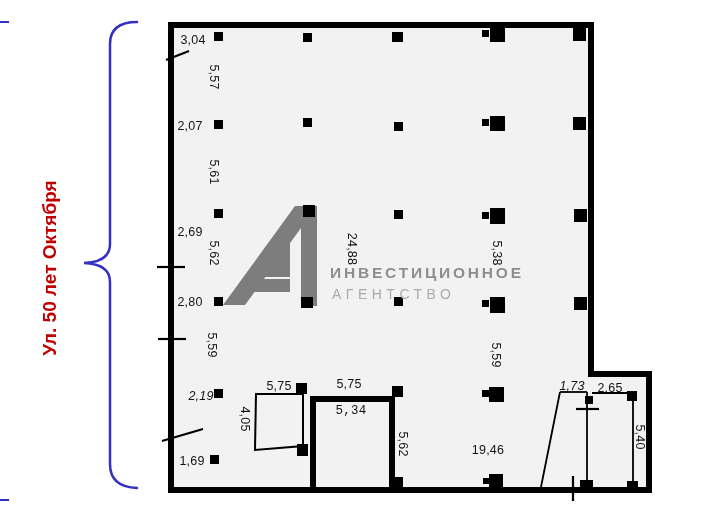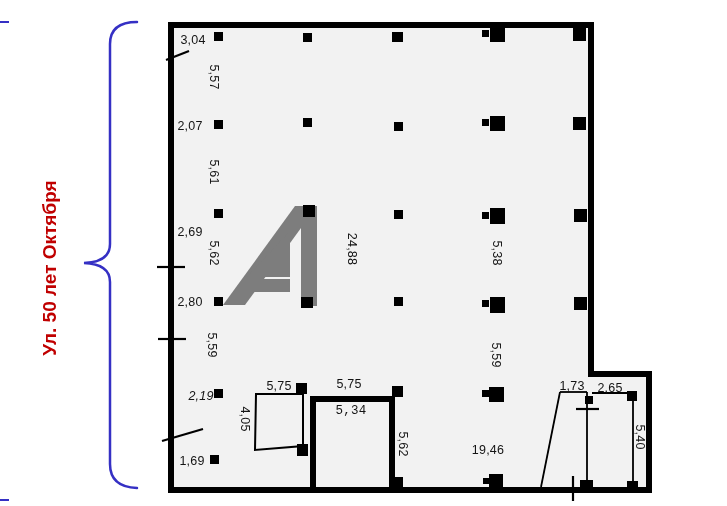--- a/index.html
+++ b/index.html
@@ -113,20 +113,22 @@
 
       <rect x="585" y="396" width="8" height="8"></rect>
       <rect x="580" y="480" width="13" height="11"></rect>
       <rect x="627" y="391" width="10" height="10"></rect>
       <rect x="627" y="481" width="11" height="11"></rect>
     </g>
   </svg>
 
   <div id="street-label">Ул. 50 лет Октября</div>
 
+  <div id="wm-line1">ИНВЕСТИЦИОННОЕ</div>
+  <div id="wm-line2">АГЕНТСТВО</div>
 
   <div id="dim-labels">
       <div class="dim" style="left: 193px; top: 40px;">3,04</div>
       <div class="dim rot" style="left: 214px; top: 77px;">5,57</div>
       <div class="dim" style="left: 190px; top: 126px;">2,07</div>
       <div class="dim rot" style="left: 214px; top: 172px;">5,61</div>
       <div class="dim" style="left: 190px; top: 232px;">2,69</div>
       <div class="dim rot" style="left: 214px; top: 253px;">5,62</div>
       <div class="dim" style="left: 190px; top: 302px;">2,80</div>
       <div class="dim rot" style="left: 212px; top: 345px;">5,59</div>
@@ -134,18 +136,18 @@
       <div class="dim rot" style="left: 245px; top: 419px;">4,05</div>
       <div class="dim" style="left: 192px; top: 461px;">1,69</div>
       <div class="dim rot" style="left: 352px; top: 249px;">24,88</div>
       <div class="dim rot" style="left: 497px; top: 253px;">5,38</div>
       <div class="dim rot" style="left: 496px; top: 355px;">5,59</div>
       <div class="dim" style="left: 279px; top: 386px;">5,75</div>
       <div class="dim" style="left: 349px; top: 384px;">5,75</div>
       <div class="dim" style="left: 351px; top: 411px; font-family: Liberation Mono, monospace;">5,34</div>
       <div class="dim rot" style="left: 403px; top: 444px;">5,62</div>
       <div class="dim" style="left: 488px; top: 450px;">19,46</div>
-      <div class="dim" style="left: 572px; top: 386px;">1,73</div>
+      <div class="dim" style="left: 572px; top: 386px; font-style: italic;">1,73</div>
       <div class="dim" style="left: 610px; top: 388px;">2,65</div>
       <div class="dim rot" style="left: 640px; top: 437px;">5,40</div>
     </div>
 
 </div>
 
 </body></html>

